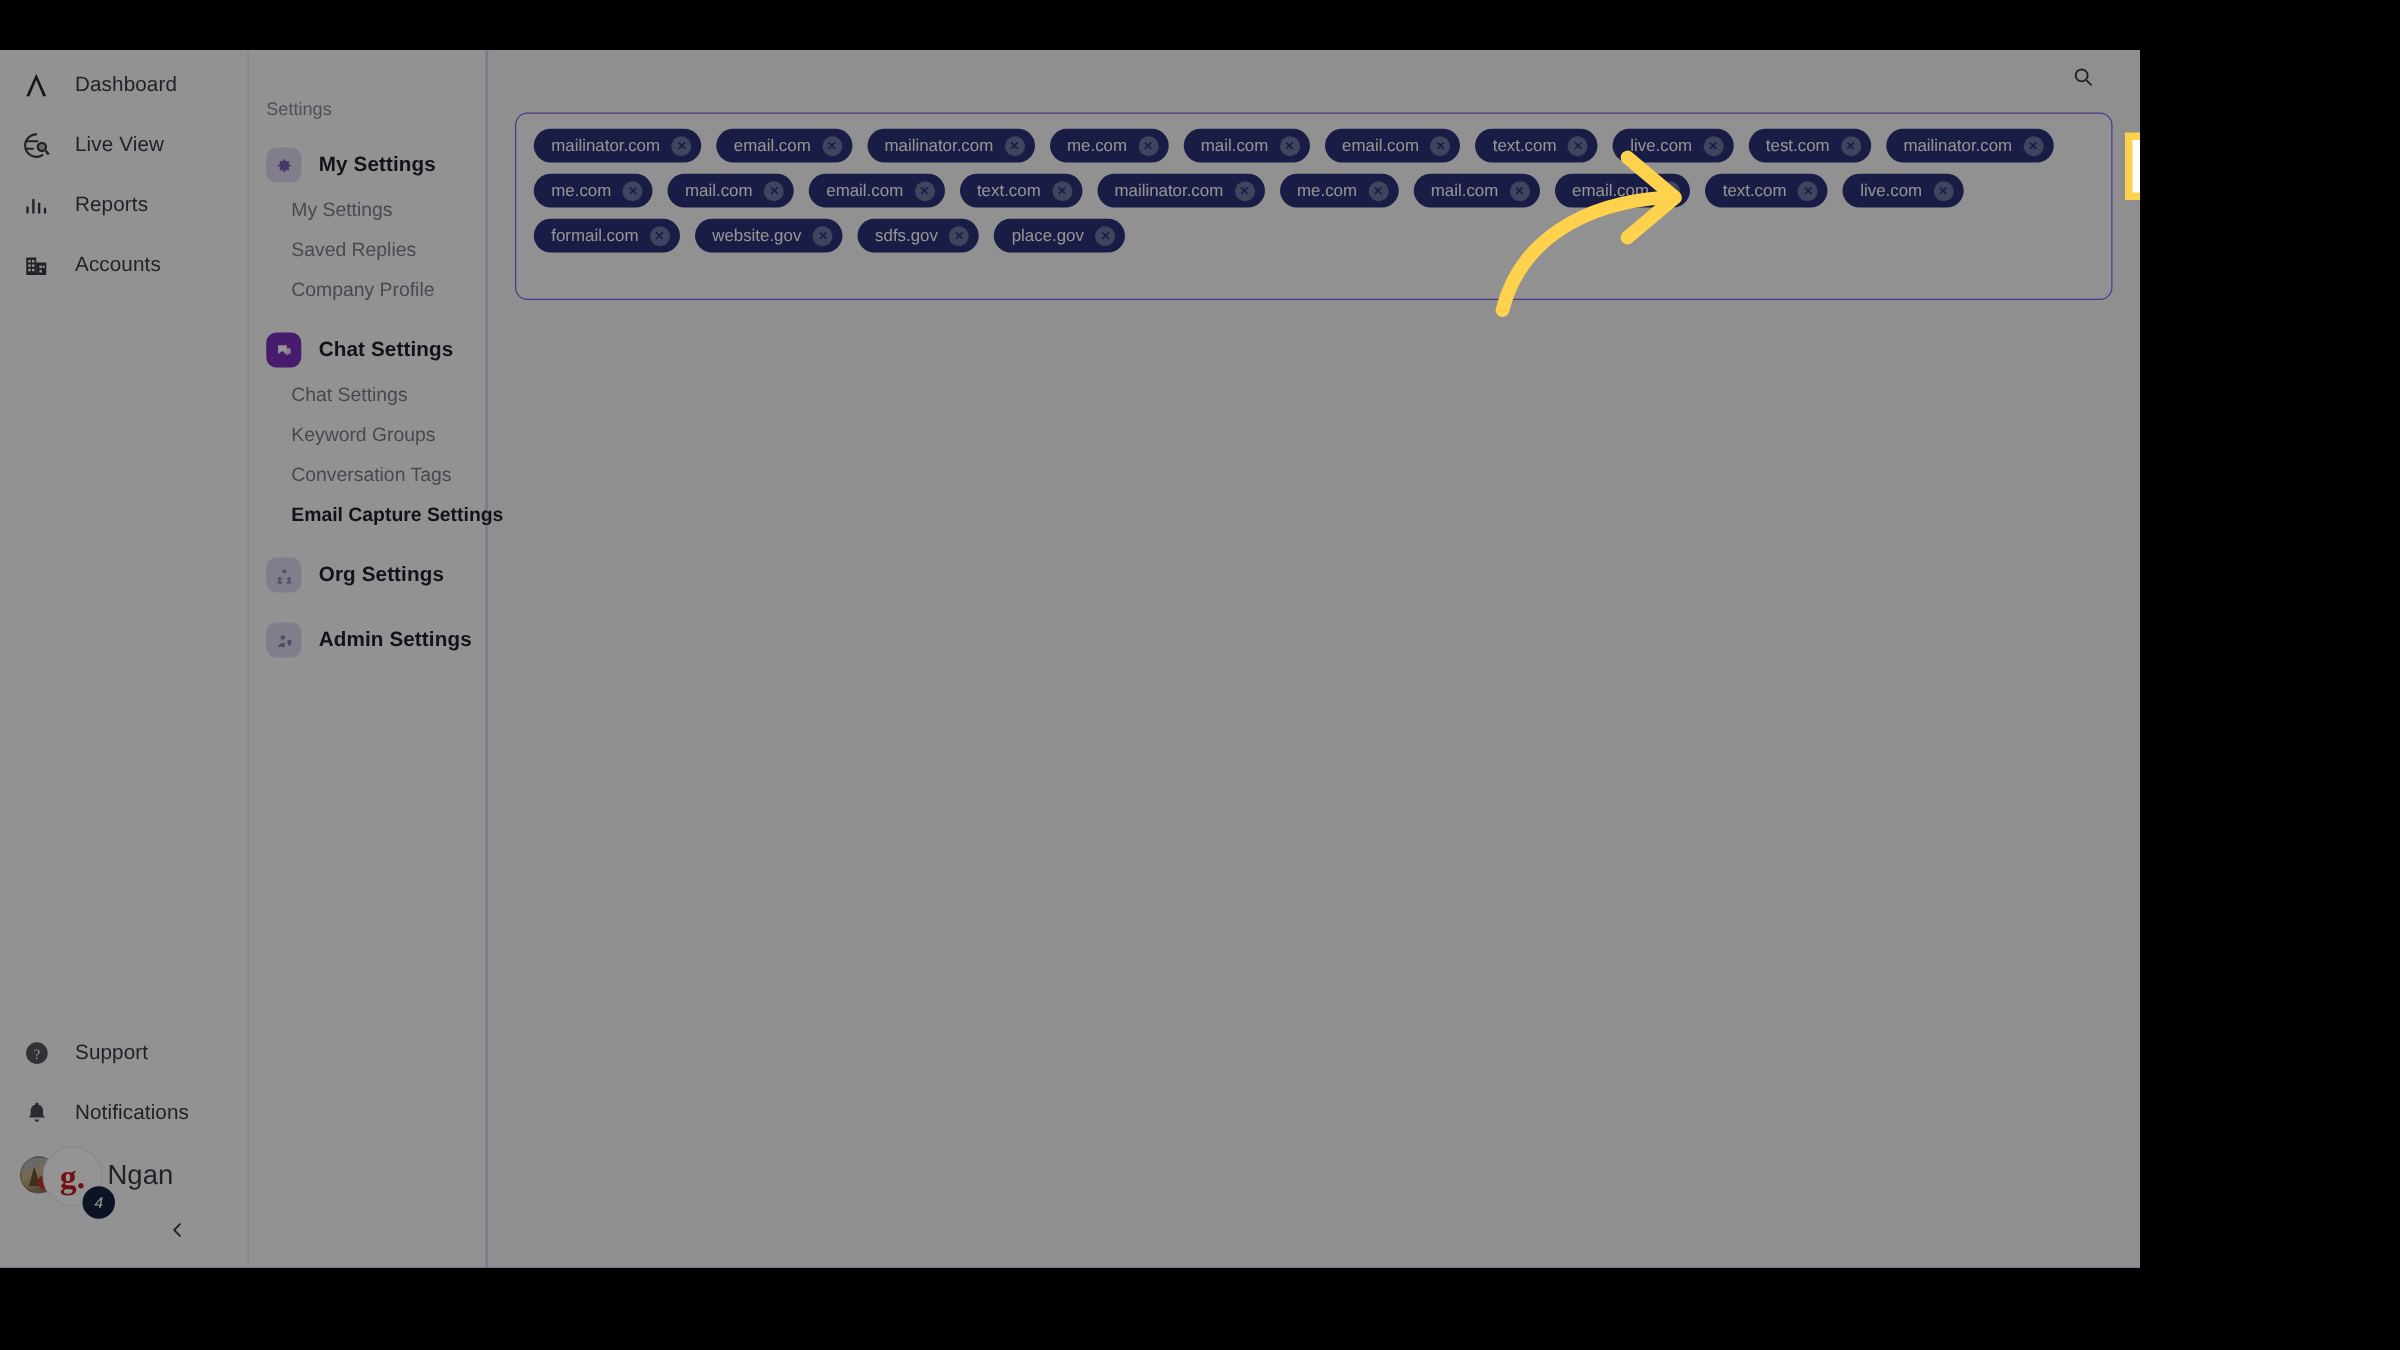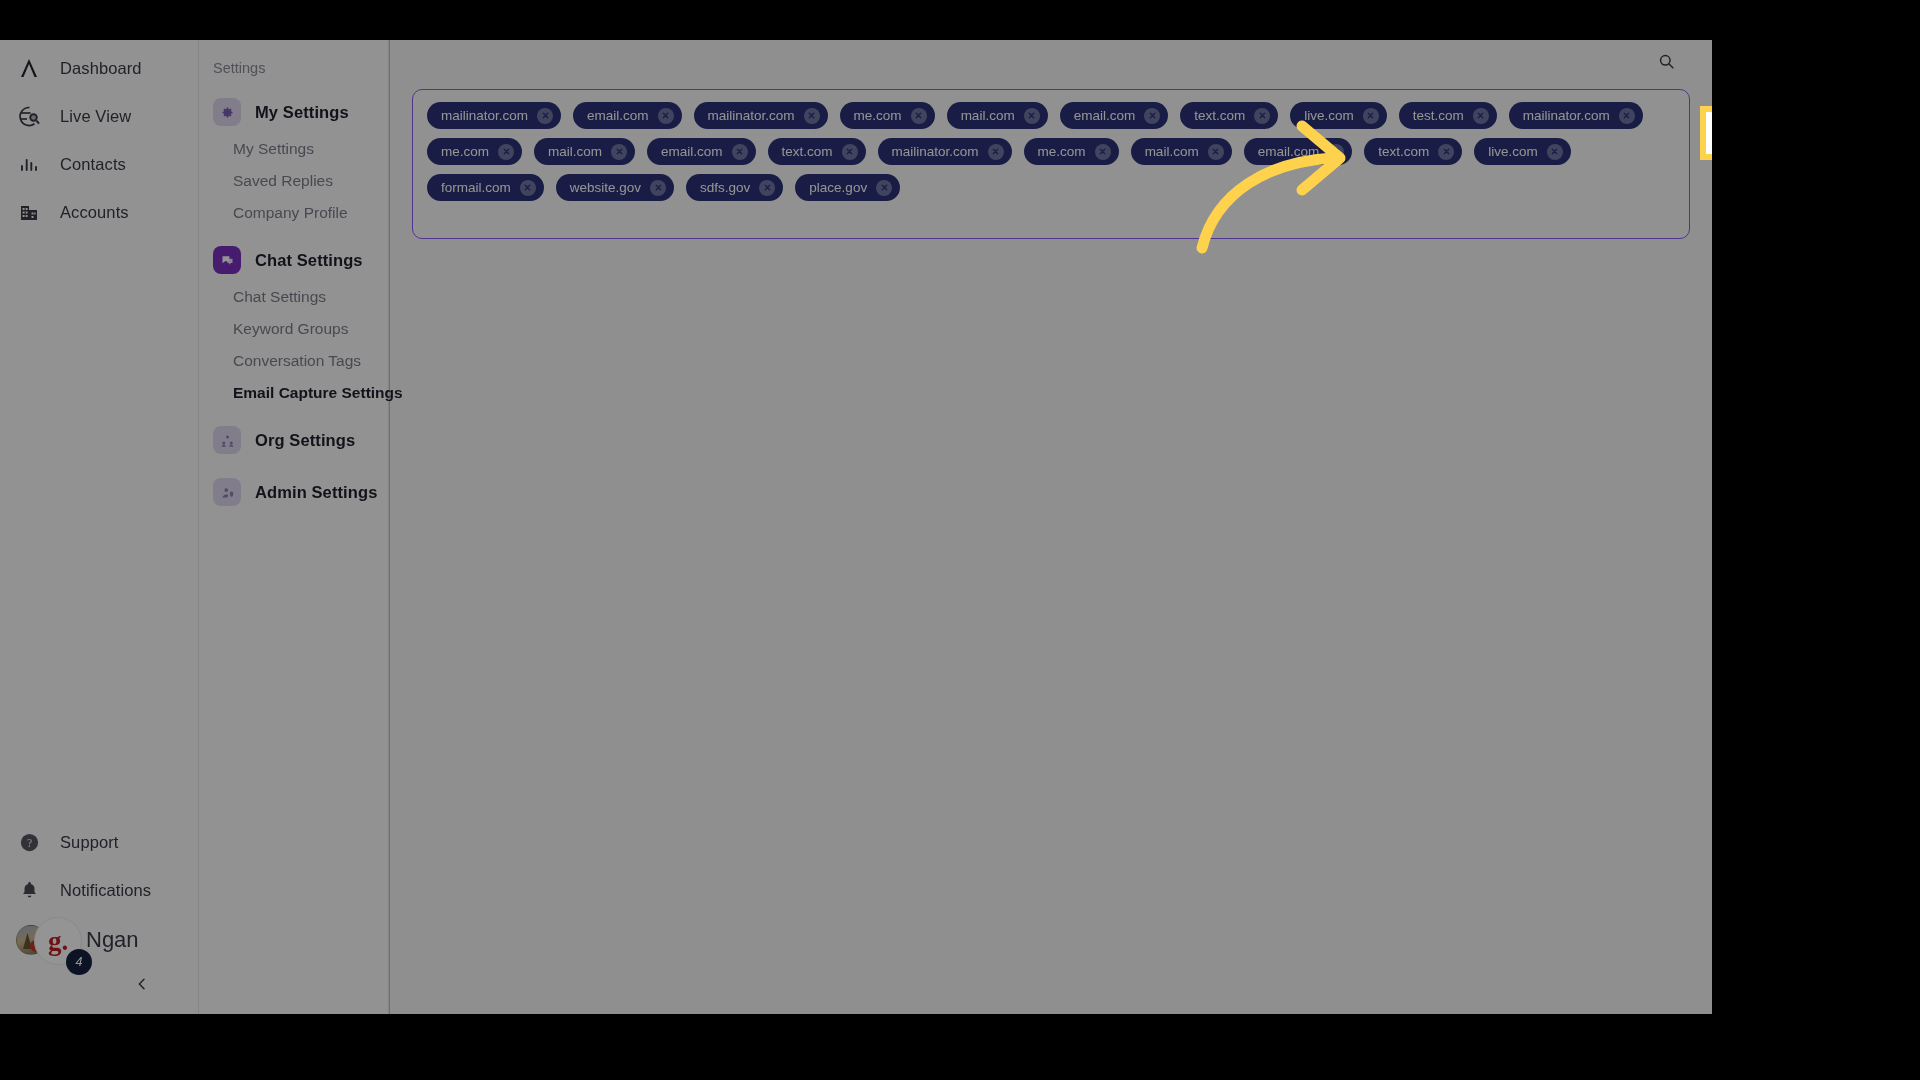--- a/index.html
+++ b/index.html
@@ -114,21 +114,21 @@
   #settingsnav {
     position: absolute; left: 199px; top: 0;
     width: 190px; height: 974px;
     background: #fbfbfd;
     border-right: 1px solid #e3e3ea;
     z-index: 5;
     padding-top: 20px;
   }
   .settings-caption {
     font-size: 14.5px; color: #8a8a96;
-    padding-left: 14px; margin-bottom: 15px;
+    padding-left: 14px; margin-bottom: 15px; margin-top: 20px;
   }
   .group-head {
     display: flex; align-items: center; gap: 14px;
     padding-left: 14px; height: 42px; cursor: pointer;
   }
   .group-ico {
     width: 28px; height: 28px; border-radius: 8px;
     display:flex; align-items:center; justify-content:center; flex:none;
   }
   .group-ico.lilac { background: #ded7ee; color: #7a5fb0; }
@@ -275,21 +275,21 @@
         </div>
 
 
 
         <div class="nav-item">
           <span class="nav-ico">
             <svg width="24" height="24" viewBox="0 0 24 24" stroke="#3a3a46" stroke-width="1.9" stroke-linecap="round">
               <path d="M5 14v4M9.7 8v10M14.3 11v7M19 15v3"></path>
             </svg>
           </span>
-          <span class="nav-label">Contacts</span>
+          <span class="nav-label">Reports</span>
         </div>
 
 
         <div class="nav-item">
           <span class="nav-ico">
             <svg width="24" height="24" viewBox="0 0 24 24">
               <rect x="4" y="6" width="8" height="14" fill="#3a3a46"></rect>
               <rect x="12" y="10" width="8" height="10" fill="#3a3a46"></rect>
               <g fill="#fbfbfd">
                 <rect x="5.6" y="8" width="2" height="2"></rect>

